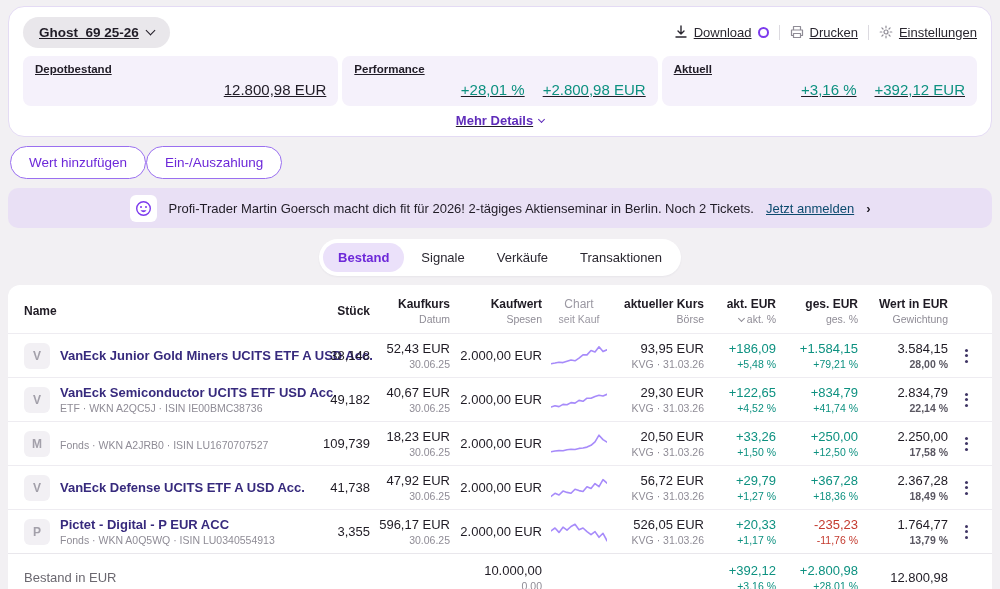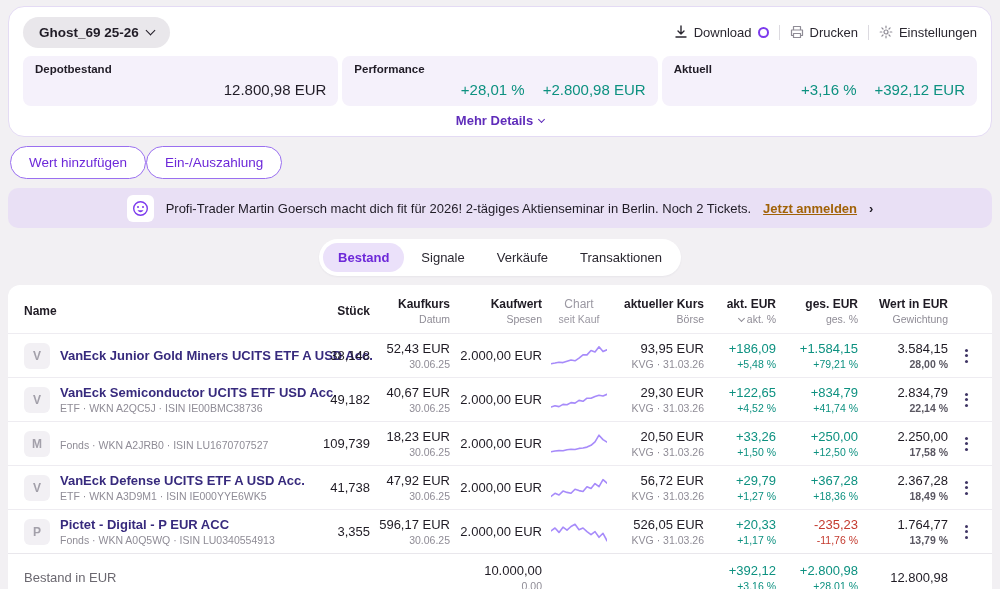--- a/index.html
+++ b/index.html
@@ -1,21 +1,21 @@
 <!DOCTYPE html>
 <html><head>
 <meta charset="utf-8">
 <style>
   * { margin:0; padding:0; box-sizing:border-box; }
   html,body { width:1000px; height:589px; overflow:hidden; background:#f2f0f3;
     font-family:"Liberation Sans", sans-serif; color:#201c26; }
 
   
   .header-card { margin:6px 8px 0; background:#fff; border:1px solid #e4dbf4;
-    border-radius:16px; padding:9px 14px 8px; }
+    border-radius:16px; padding:9px 14px 8px;text-decoration:underline; }
   .header-top { display:flex; align-items:center; justify-content:space-between; height:32px; }
   .portfolio-pill { display:flex; align-items:center; gap:8px; background:#e9e7eb;
     border:none; border-radius:18px; padding:8px 16px; font-size:13.5px; font-weight:700;
     color:#201c26; cursor:pointer; }
   .actions { display:flex; align-items:center; gap:10px; font-size:13px; }
   .action-item { display:flex; align-items:center; gap:6px; cursor:pointer; color:#2a2730; }
   .action-item svg { display:block; }
   .vdiv { width:1px; height:15px; background:#dcdae0; }
   .ring { width:11px; height:11px; border:2.5px solid #7c3aed; border-radius:50%; }
 
@@ -38,21 +38,21 @@
   .btn-row { display:flex; justify-content:flex-start; margin:9px 10px; }
   .outline-btn { background:#fff; border:1.5px solid #9a6ff0; color:#6d28d9;
     font-size:13.5px; font-weight:500; border-radius:19px; padding:8px 18px; cursor:pointer;
     font-family:"Liberation Sans", sans-serif; }
 
   
   .banner { margin:0 8px; background:#e9e0f5; border-radius:10px; height:40px;
     display:flex; align-items:center; justify-content:center; gap:12px; font-size:13px; }
   .banner-icon { width:27px; height:27px; background:#fff; border-radius:6px;
     display:flex; align-items:center; justify-content:center; }
-  .banner-link { font-weight:700; text-decoration:underline; color:#a16207; cursor:pointer; }
+  .banner-link { font-weight:400; text-decoration:underline; color:#0c4a6e; cursor:pointer; }
   .banner-arrow { font-weight:700; color:#1f1b24; }
 
   
   .tabs-wrap { display:flex; justify-content:center; margin:11px 0 9px; }
   .tabs { background:#fff; border-radius:20px; padding:4px; display:flex; gap:2px;
     box-shadow:0 1px 2px rgba(40,30,70,.05); }
   .tab { border:none; background:transparent; font-size:13px; font-weight:500; color:#2a2730;
     padding:7px 15px; border-radius:16px; cursor:pointer; font-family:"Liberation Sans", sans-serif; }
   .tab.active { background:#ebe1fa; color:#6d28d9; font-weight:700; }
 
@@ -357,21 +357,20 @@
         <i></i>
         <i></i>
       </div>
   </div>
 
   <div class="trow brow">
     <div class="name-cell">
         <span class="avatar">V</span>
       <div>
           <div class="iname">VanEck Defense UCITS ETF A USD Acc.</div>
-        <div class="imeta">ETF · WKN A3D9M1 · ISIN IE000YYE6WK5</div>
         </div>
       </div>
     <div class="num-col">
         <div class="num">41,738</div>
       </div>
     <div class="num-col">
         <div class="num">47,92 EUR</div>
         <div class="sub">30.06.25</div>
       </div>
     <div class="num-col">

